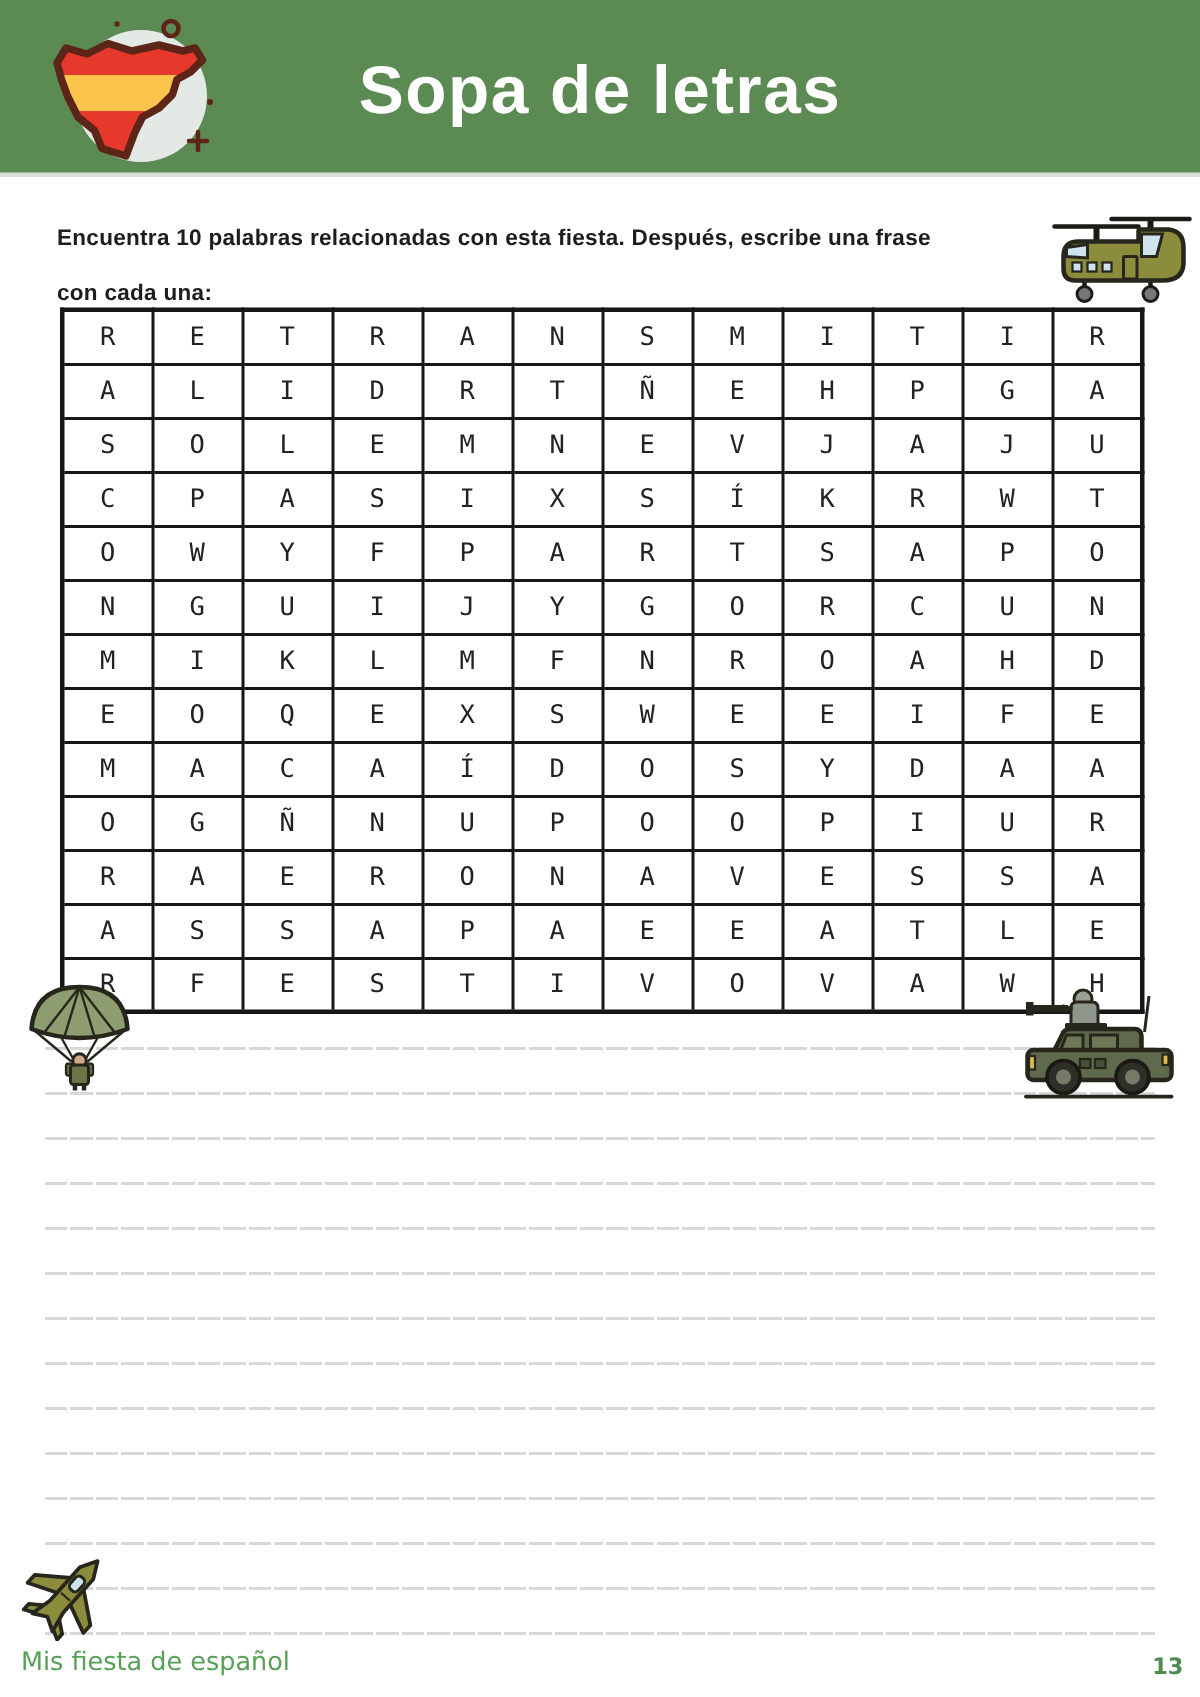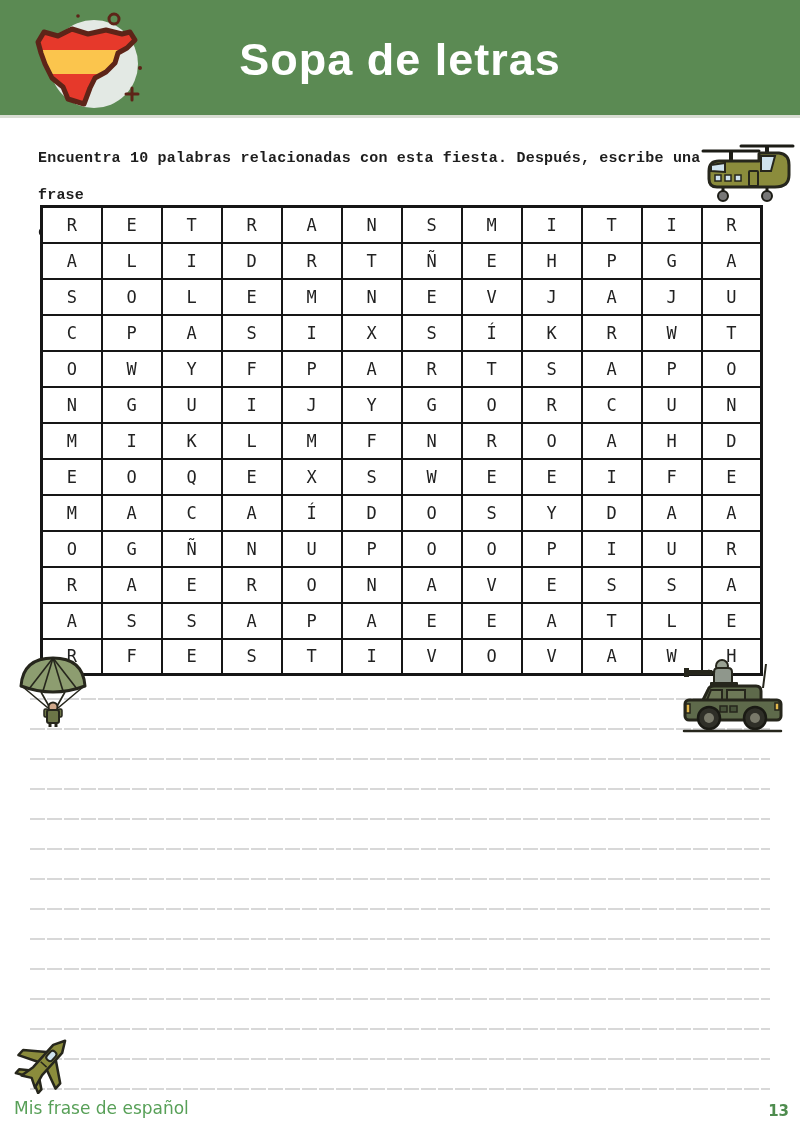--- a/index.html
+++ b/index.html
@@ -29,21 +29,21 @@
     font-size: 45px;
     font-weight: bold;
     letter-spacing: 1px;
     font-family: "Liberation Sans", sans-serif;
   }
   .spain-icon { position: absolute; top: 6px; left: 28px; }
   .instructions {
     position: absolute;
     top: 140px; left: 38px;
     width: 680px;
-    font-family: Liberation Mono, monospace;
+    font-family: Liberation Sans, sans-serif;
     font-weight: bold;
     font-size: 15px;
     line-height: 37px;
     color: #1d1d1d;
     letter-spacing: 0.2px;
     z-index: 2;
   }
   .helicopter-icon { position: absolute; top: 141px; left: 701px; z-index: 3; }
   .grid-wrap { position: absolute; top: 205px; left: 40px; z-index: 2; }
   table.wordgrid {
@@ -404,16 +404,16 @@
       <path d="M29,20 L8,36 L8,43 L29,34 Z" fill="#8b8c3c" stroke="#26261c" stroke-width="2.5" stroke-linejoin="round"></path>
       <path d="M37,20 L58,36 L58,43 L37,34 Z" fill="#8b8c3c" stroke="#26261c" stroke-width="2.5" stroke-linejoin="round"></path>
       <path d="M30,44 L18,53 L18,58 L30,52 Z" fill="#8b8c3c" stroke="#26261c" stroke-width="2.5" stroke-linejoin="round"></path>
       <path d="M36,44 L48,53 L48,58 L36,52 Z" fill="#8b8c3c" stroke="#26261c" stroke-width="2.5" stroke-linejoin="round"></path>
       <path d="M33,1 L39,12 L39,42 L42,56 L33,51 L24,56 L27,42 L27,12 Z" fill="#8b8c3c" stroke="#26261c" stroke-width="2.5" stroke-linejoin="round"></path>
       <rect x="29.5" y="16" width="7" height="11" rx="3" fill="#cfe3ee" stroke="#26261c" stroke-width="2"></rect>
       <line x1="29" y1="33" x2="37" y2="33" stroke="#26261c" stroke-width="1.5"></line>
     </g>
   </svg>
 
-  <div class="footer-brand">Mis frase de español</div>
+  <div class="footer-brand">Mis fiesta de español</div>
   <div class="page-number">13</div>
 
 </div>
 
 </body></html>

